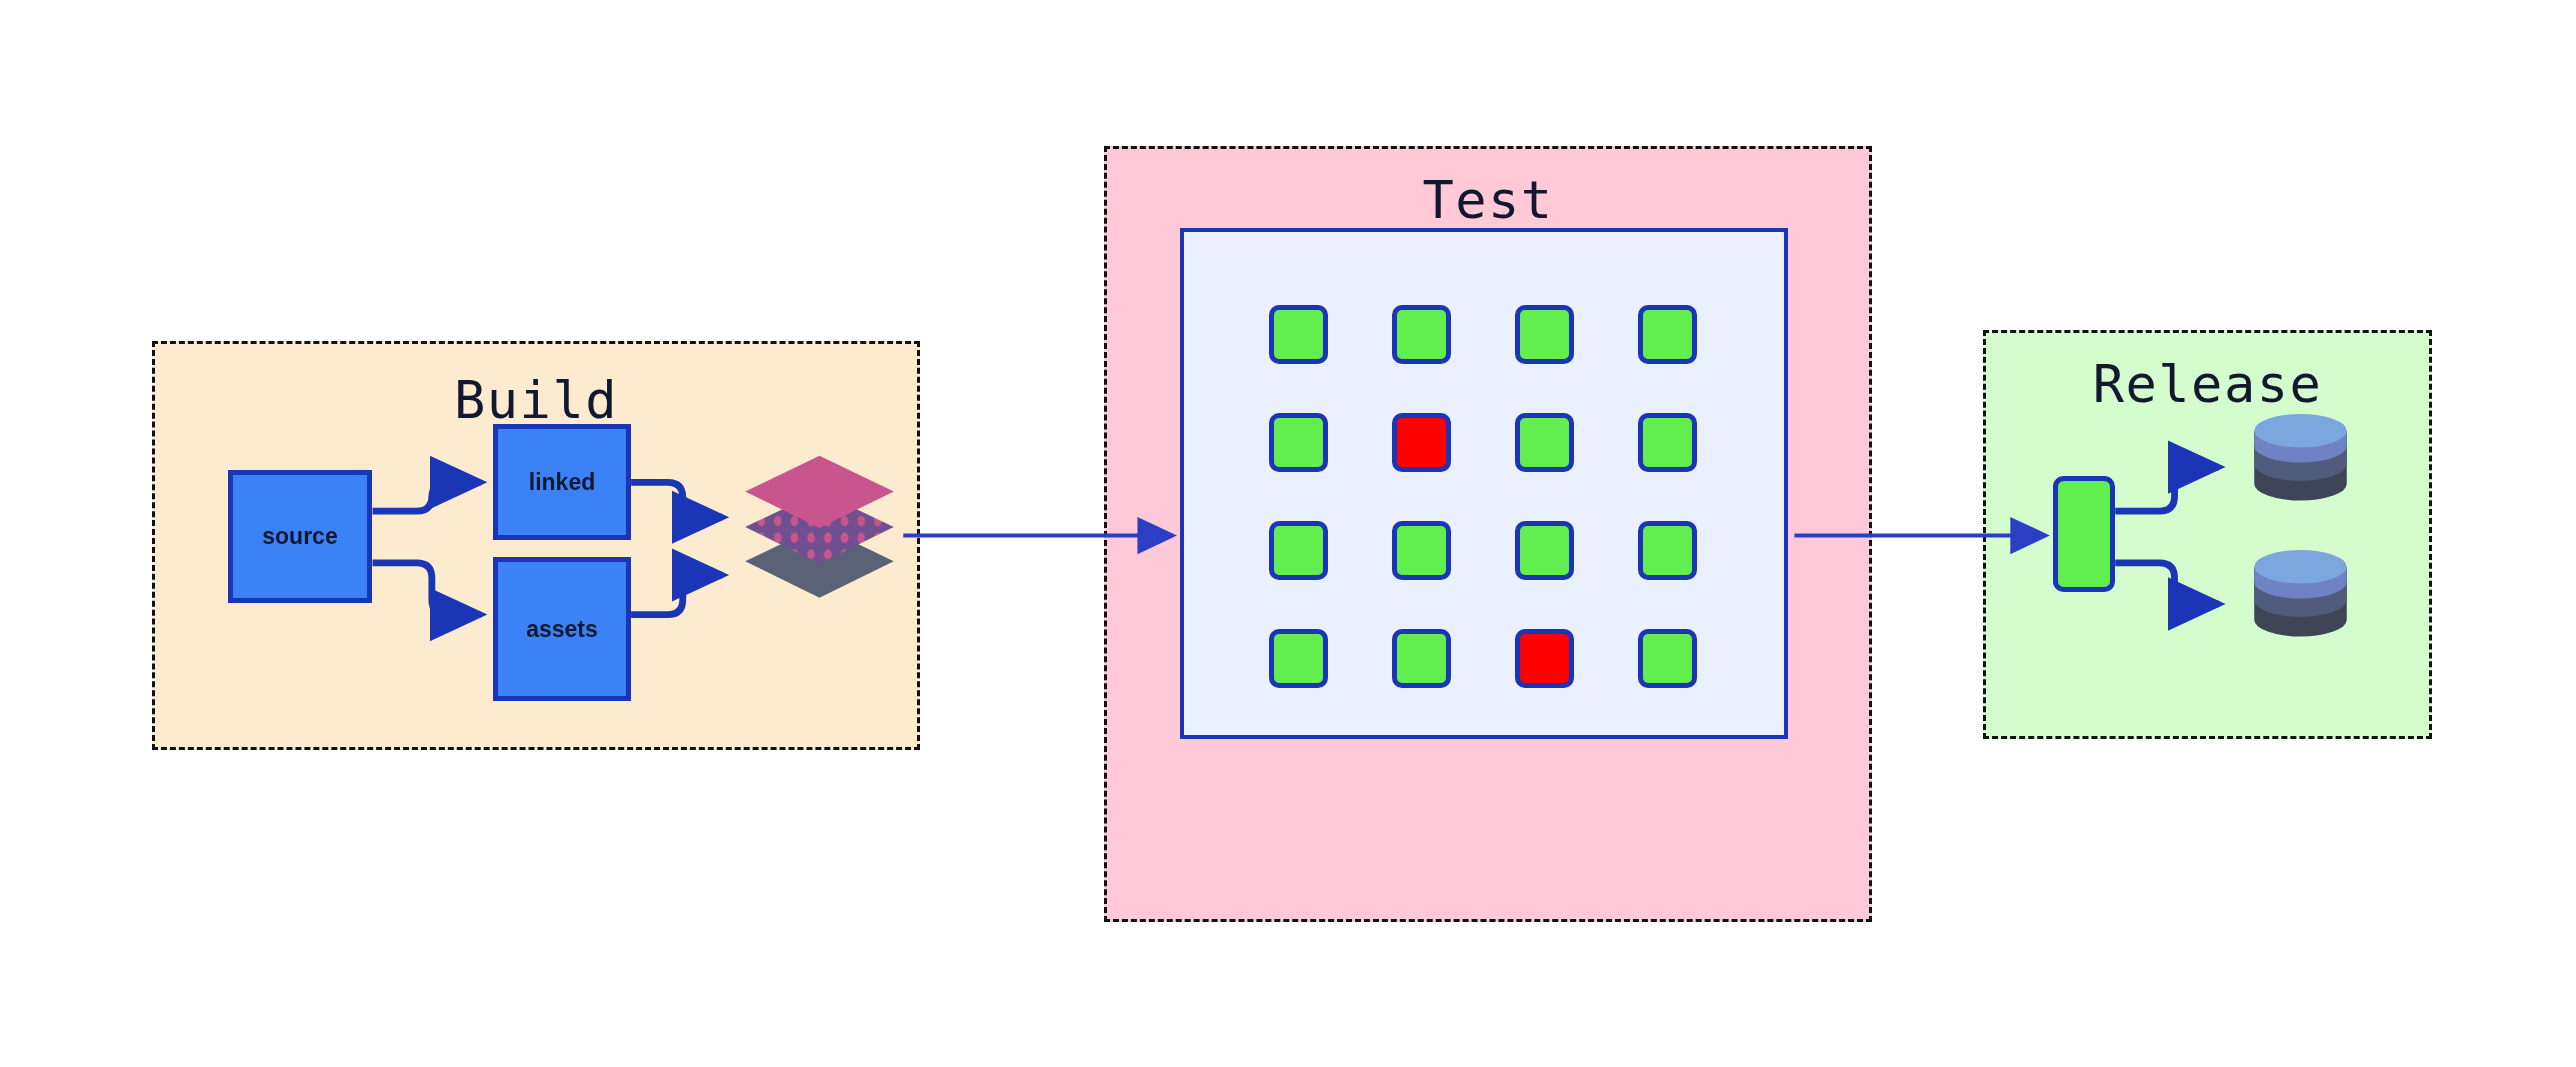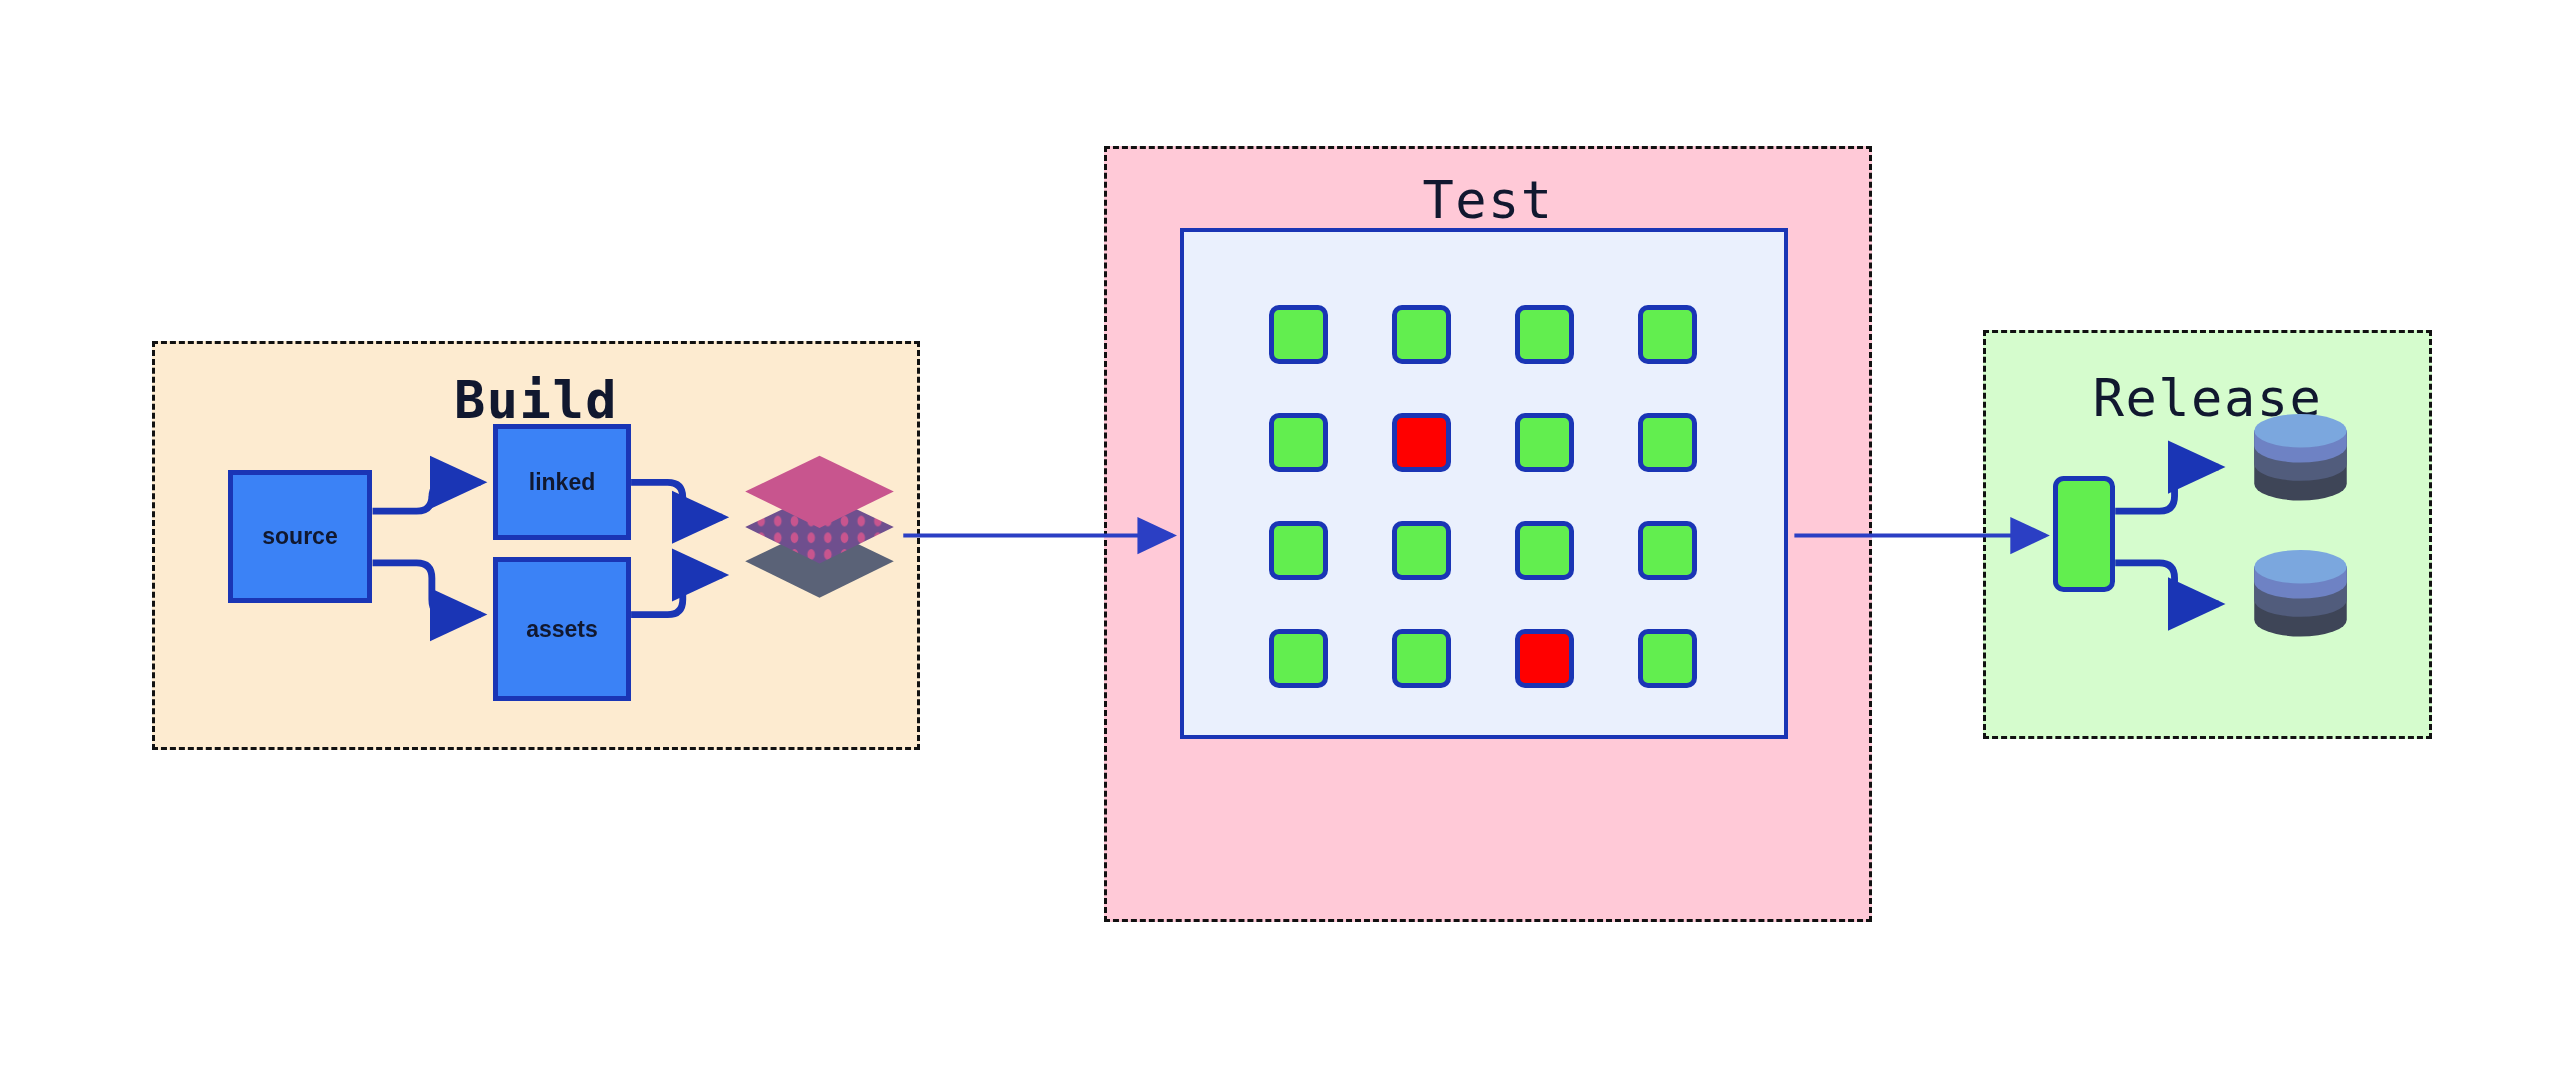--- a/index.html
+++ b/index.html
@@ -37,39 +37,39 @@
     white-space: nowrap;
   }
 
   #stage-build {
     left: 152px;
     top: 341px;
     width: 768px;
     height: 409px;
     background: #fdebd0;
   }
-  #stage-build .stage-title { top: 26px; font-weight: bold; }
+  #stage-build .stage-title { top: 26px; }
 
   #stage-test {
     left: 1104px;
     top: 146px;
     width: 768px;
     height: 776px;
     background: #ffc9d7;
   }
   #stage-test .stage-title { top: 21px; }
 
   #stage-release {
     left: 1983px;
     top: 330px;
     width: 449px;
     height: 409px;
     background: #d5fccd;
   }
-  #stage-release .stage-title { top: 35px; }
+  #stage-release .stage-title { top: 21px; }
 
   
   .node-box {
     position: absolute;
     box-sizing: border-box;
     background: #3b82f6;
     border: 5.3px solid #1a35b5;
     display: flex;
     align-items: center;
     justify-content: center;

